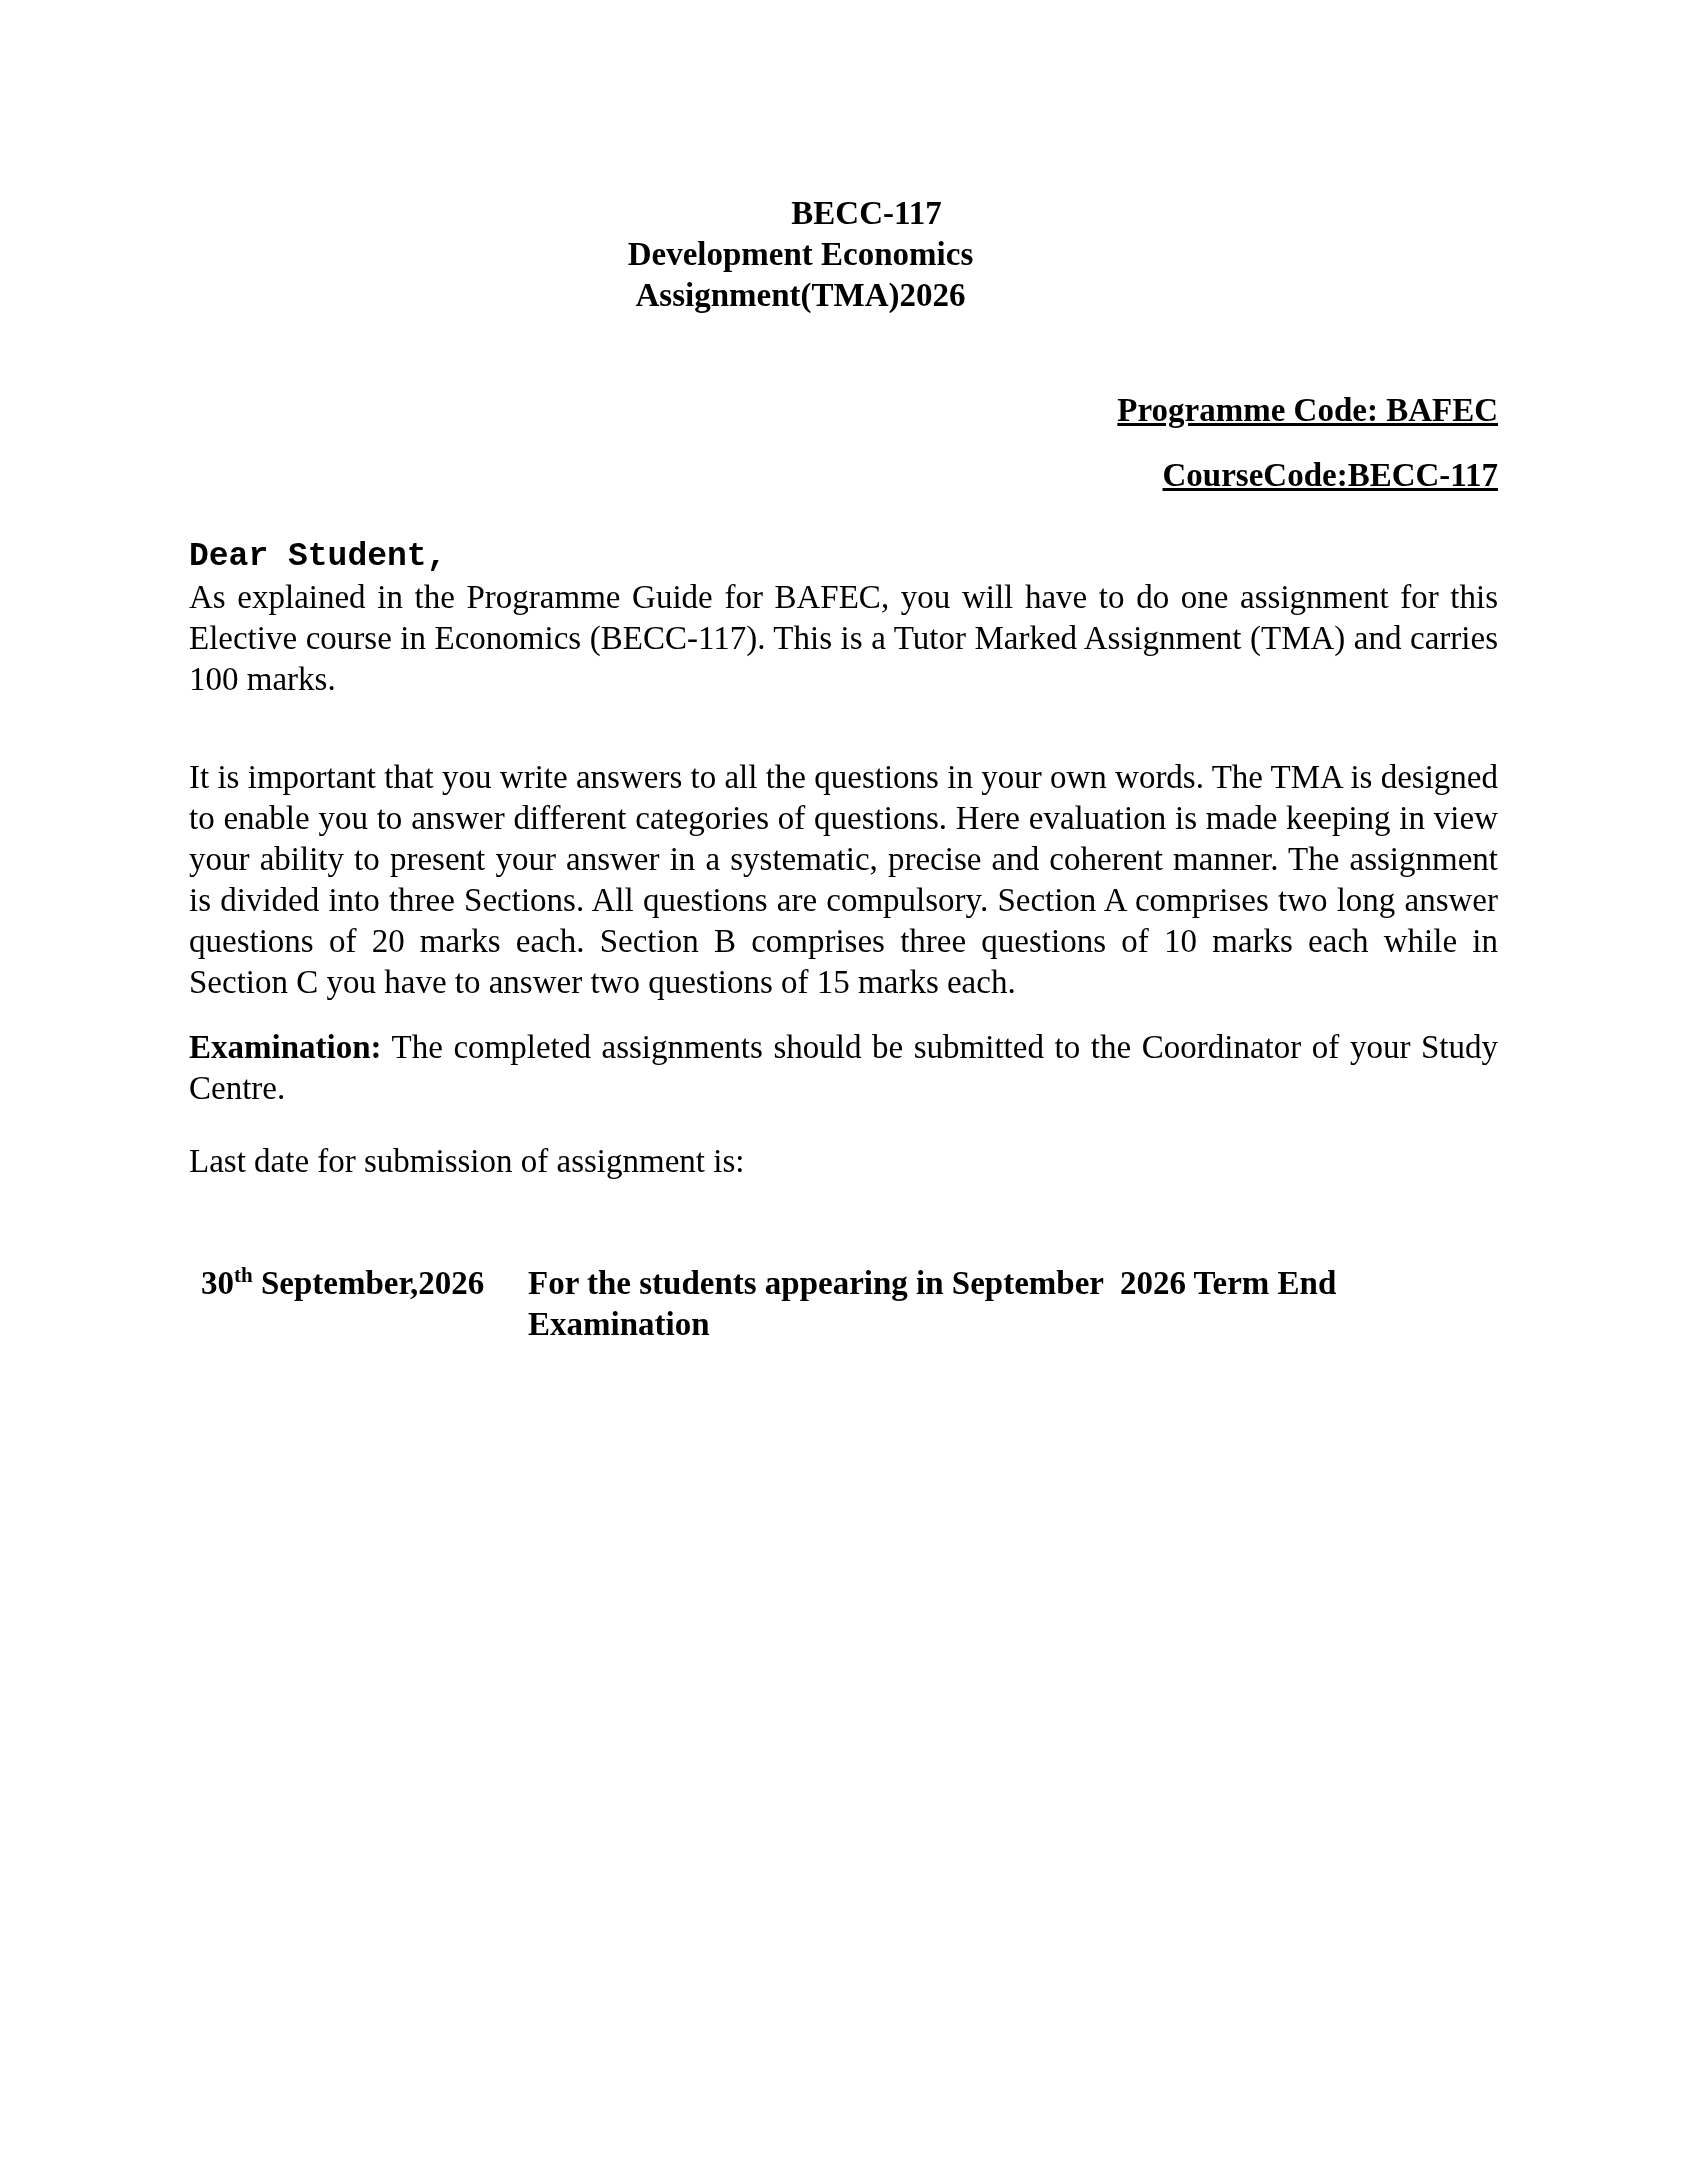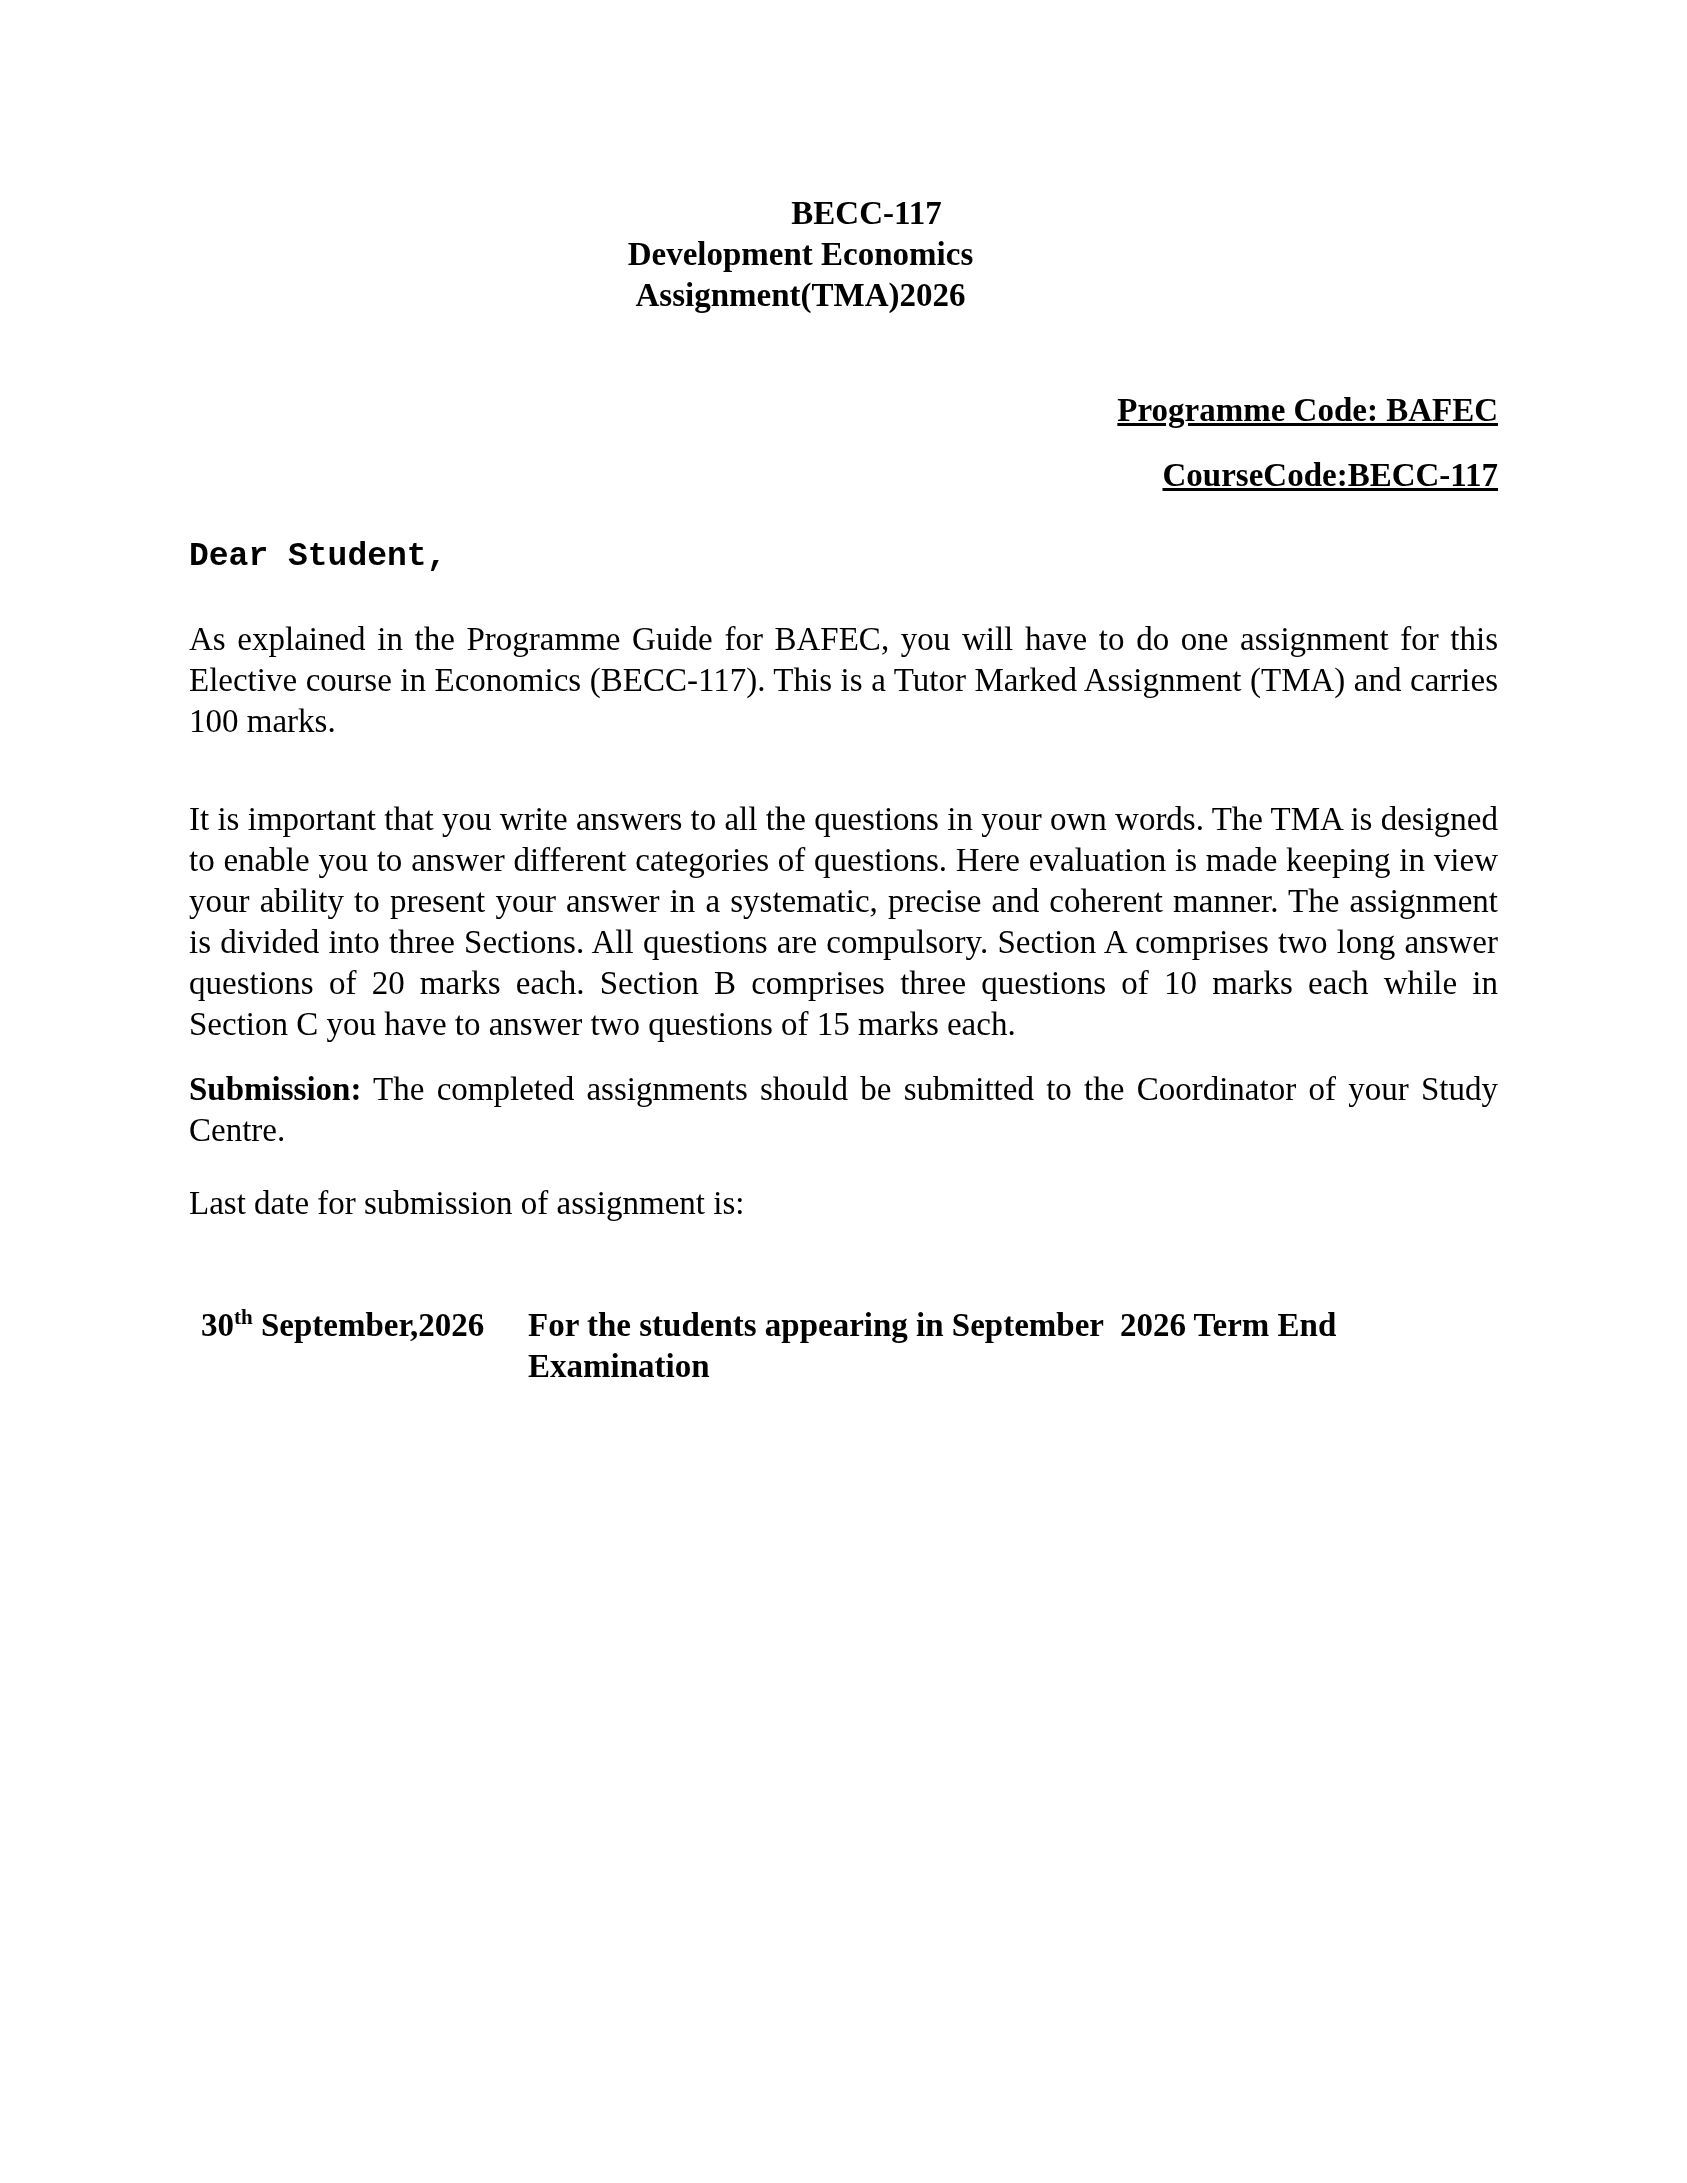--- a/index.html
+++ b/index.html
@@ -37,21 +37,21 @@
   .course-code { margin-top: 24px; }
   .salutation {
     margin: 40px 0 0 0;
     font-weight: bold;
     font-family: Liberation Mono, monospace;
   }
   .para {
     margin: 0;
     text-align: justify;
   }
-  .intro { margin-top: 42px; }
+  .intro { }
   .instructions { margin-top: 57px; }
   .submission { margin-top: 24px; }
   .submission .lead { font-weight: bold; }
   .keep-space { white-space: pre-wrap; }
   .last-date {
     margin: 32px 0 0 0;
     text-align: left;
   }
   .deadline-row {
     margin-top: 81px;
@@ -95,21 +95,21 @@
 
   <div class="code-line programme-code">Programme Code: BAFEC</div>
   <div class="code-line course-code">CourseCode:BECC-117</div>
 
   <p class="salutation">Dear Student,</p>
 
   <p class="para intro">As explained in the Programme Guide for BAFEC, you will have to do one assignment for this Elective course in Economics (BECC-117). This is a Tutor Marked Assignment (TMA) and carries 100 marks.</p>
 
   <p class="para instructions">It is important that you write answers to all the questions in your own words. The TMA is designed to enable you to answer different categories of questions. Here evaluation is made keeping in view your ability to present your answer in a systematic, precise and coherent manner. The assignment is divided into three Sections. All questions are compulsory. Section A comprises two long answer questions of 20 marks each. Section B comprises three questions of 10 marks each while in Section C you have to answer two questions of 15 marks each.</p>
 
-  <p class="para submission"><span class="lead">Submission:</span><span class="keep-space"> The completed assignments should be submitted to the Coordinator of your Study Centre.</span></p>
+  <p class="para submission"><span class="lead">Examination:</span><span class="keep-space"> The completed assignments should be submitted to the Coordinator of your Study Centre.</span></p>
 
   <p class="para last-date">Last date for submission of assignment is:</p>
 
   <div class="deadline-row">
     <div class="deadline-date"><span>30</span><sup>th</sup><span class="keep-space"> September,2026</span></div>
     <div class="deadline-desc">
       <div>For the students appearing in September  2026 Term End</div>
       <div>Examination</div>
     </div>
   </div>

